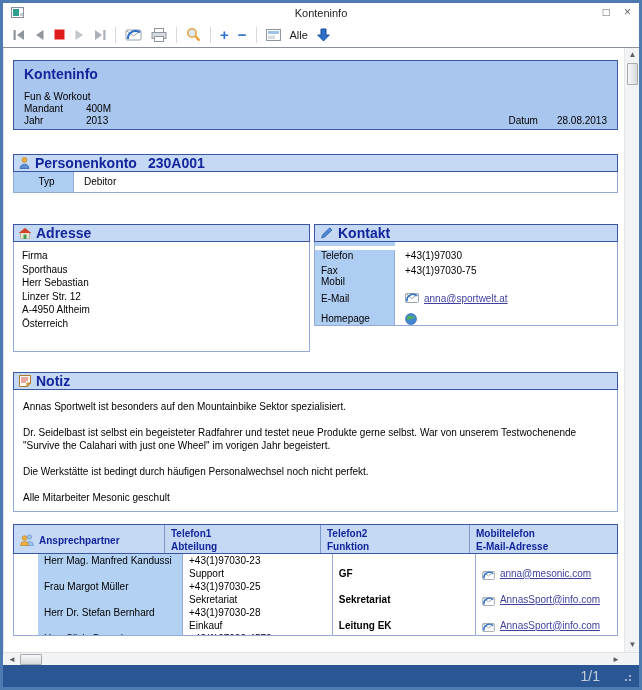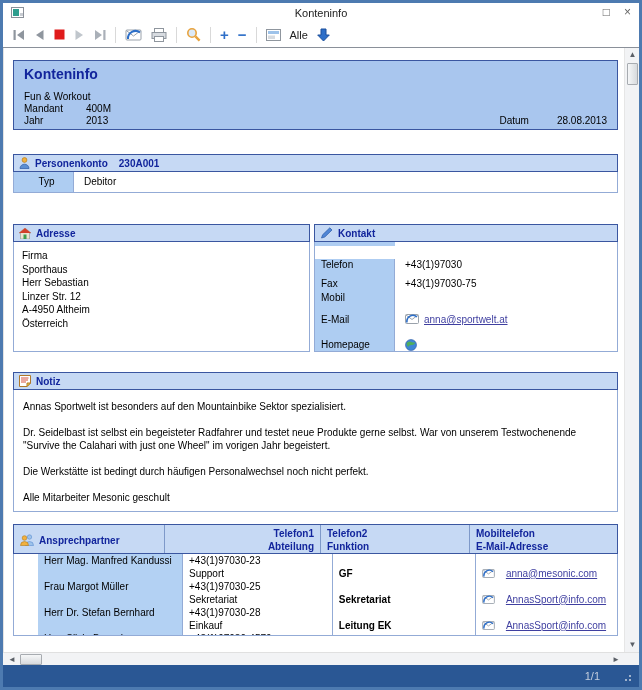--- a/index.html
+++ b/index.html
@@ -41,86 +41,86 @@
 
   
   .hscroll { position:absolute; left:0; right:0; top:649px; height:13px; background:#f2f3f5; border-top:1px solid #e0e0e0; }
   .hscroll .arr { position:absolute; top:0; width:14px; height:13px; color:#5a5f66; font-size:8px; text-align:center; line-height:13px; }
   .hscroll .arr.left { left:2px; }
   .hscroll .arr.right { right:16px; }
   .hscroll .thumb { position:absolute; left:17px; top:1px; width:22px; height:11px; background:linear-gradient(180deg,#f6f7f8,#d7dadd); border:1px solid #a7abb0; border-radius:1px; }
 
   
   .statusbar { position:absolute; left:0; right:0; bottom:0; height:22px; background:var(--status_bar,#2a5794); display:flex; align-items:center; justify-content:flex-end; padding-right:8px; }
-  .statusbar .pageind { color:#c2cddd; font-size:11px; margin-right:22px; }
+  .statusbar .pageind { color:#c2cddd; font-size:14px; margin-right:22px; }
   .grip { width:9px; height:9px; position:relative; }
   .grip i { position:absolute; width:2px; height:2px; background:#9fb2cc; }
   .grip i:nth-child(1){ right:0; bottom:0; }
   .grip i:nth-child(2){ right:4px; bottom:0; }
   .grip i:nth-child(3){ right:0; bottom:4px; }
 
   
   .navy { color:var(--title_navy,#12259c); }
   .hdrbox {
     background:var(--header_fill,#a9c6ee);
     border:1px solid var(--border_navy,#3a56a0);
     height:70px; padding:5px 10px 0 10px;
   }
   .hdrbox .rtitle { font-size:14px; font-weight:bold; }
   .hdrbox .hline { line-height:12px; font-size:10px; }
   .hdrbox .company { margin-top:9px; }
   .hdrbox .lbl { display:inline-block; width:62px; }
   .hdr-bottom { display:flex; justify-content:space-between; }
-  .hdr-datum .lbl2 { margin-right:28px; }
+  .hdr-datum .lbl2 { margin-right:19px; }
 
   .sechdr {
     background:var(--section_fill,#c6d9f4);
     border:1px solid var(--border_navy,#3a56a0);
     height:18px; display:flex; align-items:center; gap:5px; padding:0 5px;
-    font-weight:bold; font-size:10px; color:var(--title_navy,#12259c);
+    font-weight:bold; font-size:14px; color:var(--title_navy,#12259c);
   }
   .secnum { font-weight:bold; margin-left:6px; }
 
   .pkonto { margin-top:24px; }
   .typrow { display:flex; border:1px solid #93abd6; border-top:none; height:21px; align-items:stretch;text-align:center; }
   .typrow .cell-l { width:60px; background:var(--label_fill,#aecdf2); border-right:1px solid #93abd6; padding:4px 0 0 6px; }
   .typrow .cell-v { padding:4px 0 0 10px; }
 
   .addr-row { margin-top:31px; display:flex; gap:4px; }
   .addr-col { width:297px; }
   .kont-col { width:304px; }
   .addr-body { border:1px solid #93abd6; border-top:none; height:110px; padding:7px 8px 0 8px; line-height:13.5px; }
-  .kont-body { border:1px solid #93abd6; border-top:none; height:110px; display:flex; flex-direction:column; padding-top:17px; background:#fff; }
+  .kont-body { border:1px solid #93abd6; border-top:none; height:84px; display:flex; flex-direction:column; padding-top:8px; background:#fff; }
   .krow { display:flex; }
   .krow .kl { width:80px; background:var(--label_fill,#aecdf2); border-right:1px solid #93abd6; padding-left:6px; }
   .kont-body .krow:first-child .kl { padding-top:0; }
   .krow .kv { padding-left:10px; display:flex; align-items:flex-start; gap:5px; }
   .kont-body { position:relative; }
   .kont-body::before { content:""; position:absolute; left:0; top:0; width:80px; height:4px; background:var(--label_fill,#aecdf2); }
   .kont-body::after { content:""; position:absolute; left:0; bottom:0; width:80px; top:0; z-index:-1; }
   .h20{height:20px;} .h14{height:14px;} .h23{height:23px;} .h26{height:26px;} .hfill{flex:1;}
   a.rlink { color:var(--link_color,#3f3fa0); text-decoration:underline; }
 
   .notiz { margin-top:20px; }
   .notiz-body { border:1px solid #93abd6; border-top:none; height:122px; padding:10px 9px 0 9px; line-height:13px; }
   .notiz-body p { margin:0 0 13px 0; }
 
   .ctable { margin-top:12px; }
   .thead { display:flex; background:var(--section_fill,#c6d9f4); border:1px solid var(--border_navy,#3a56a0); height:30px; font-weight:bold; color:var(--title_navy,#12259c); }
   .thead .th { padding:2px 6px 0 6px; line-height:13px; border-right:1px solid #7e99c9; }
   .thead .th:last-child { border-right:none; }
   .th1 { width:151px; display:flex; align-items:center; gap:5px; }
-  .th2 { width:156px;text-align:right; } .th3 { width:149px; } .th4 { width:147px; }
+  .th2 { width:156px; } .th3 { width:149px; } .th4 { width:147px; }
   .tbody { border:1px solid #93abd6; border-top:none; height:82px; overflow:hidden; }
   .trow { display:flex; height:26px;padding-left:24px; }
   .trow .td { padding:1px 6px 0 6px; line-height:12.5px; border-right:1px solid #93abd6; overflow:hidden; }
   .trow .td:last-child { border-right:none; }
   .td1 { width:151px; background:var(--namecol_fill,#b3d1f3); }
   .td2 { width:156px; } .td3 { width:149px;font-weight:bold; } .td4 { width:147px; }
-  .td .l2 { display:flex; align-items:center; gap:11px; }
+  .td .l2 { display:flex; align-items:flex-end; gap:5px; }
   .emptyline { height:12.5px; }
 
   svg { display:block; }
 </style>
 </head>
 <body>
 
 <div class="window">
 
   <div class="titlebar">

